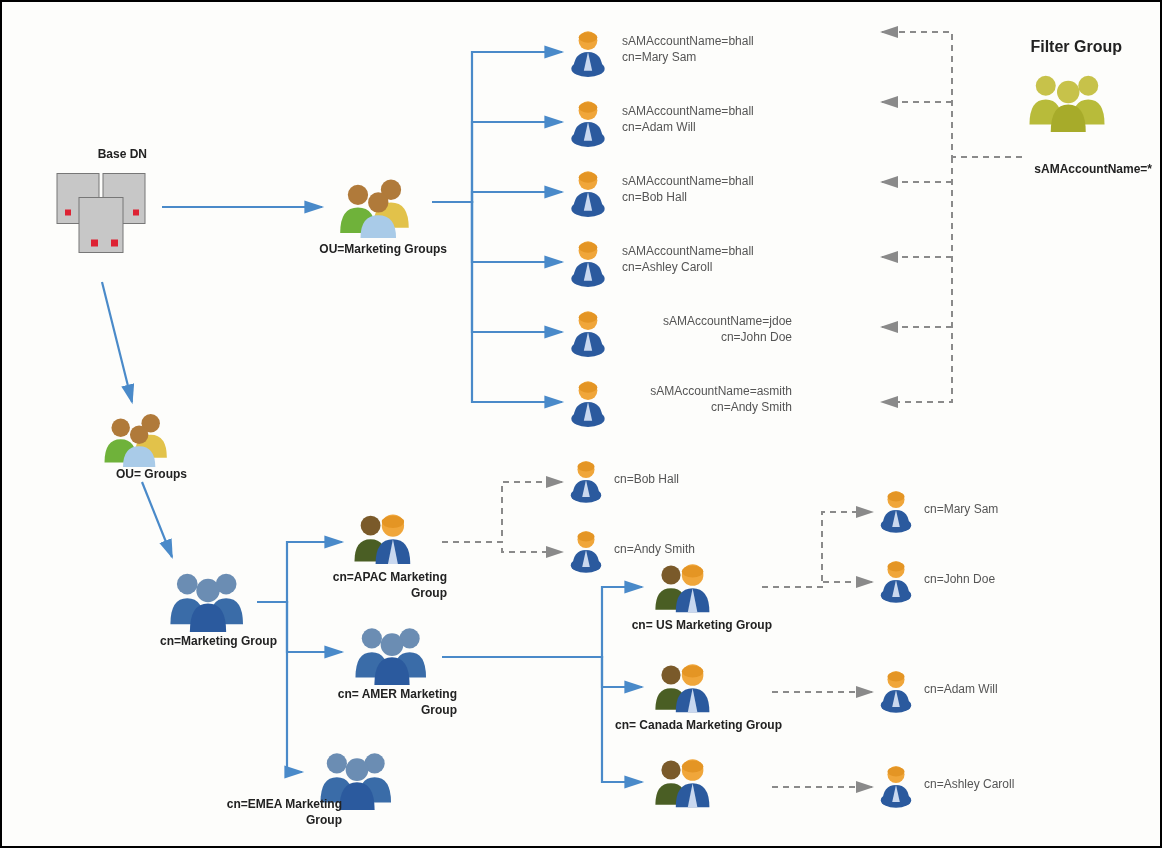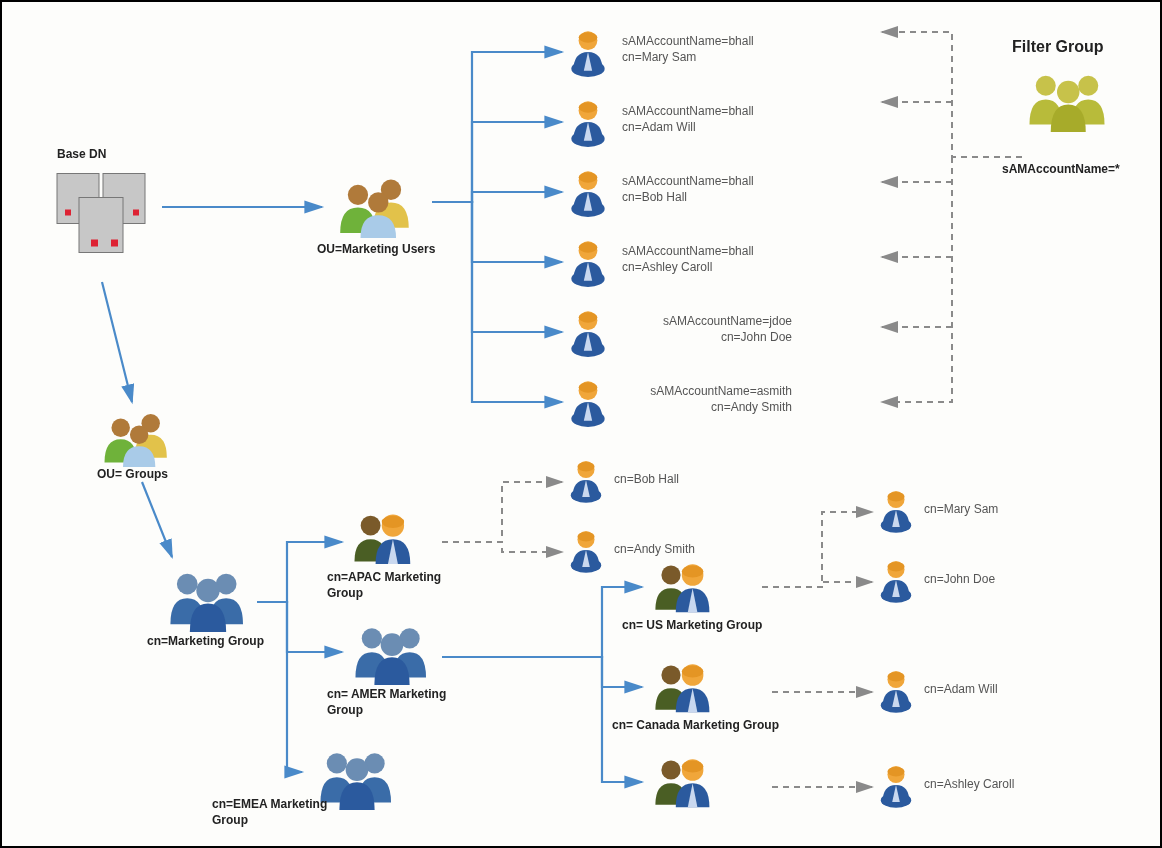--- a/index.html
+++ b/index.html
@@ -1,17 +1,17 @@
 <!DOCTYPE html>
 <html><head>
 <meta charset="utf-8">
 <style>
   html,body{margin:0;padding:0;background:#fff;font-family:Arial,Helvetica,sans-serif}
   .canvas{position:relative;width:1162px;height:848px;border:2px solid #000;box-sizing:border-box;background:#fdfdfb}
-  .label{position:absolute;font-size:12px;color:#555;text-align:left;line-height:1.3}
+  .label{position:absolute;font-size:12px;color:#555;text-align:right;line-height:1.3}
   .label.bold{font-weight:bold;color:#222}
   .icon{position:absolute}
   svg{overflow:visible}
 </style>
 </head>
 <body>
 
 <svg width="0" height="0" style="position:absolute">
   <defs>
 
@@ -154,21 +154,21 @@
         <use href="#sym-servers"></use>
       </svg>
   </div>
   <div class="label bold" style="left:55px;top:145px;width:90px">Base DN</div>
 
   <div class="icon" style="left:330px;top:170px">
     <svg width="90" height="66">
         <use href="#sym-ou-trio"></use>
       </svg>
   </div>
-  <div class="label bold" style="left:315px;top:240px;width:130px">OU=Marketing Users</div>
+  <div class="label bold" style="left:315px;top:240px;width:130px">OU=Marketing Groups</div>
 
   <div class="icon" style="left:95px;top:405px">
     <svg width="82" height="60">
         <use href="#sym-ou-trio"></use>
       </svg>
   </div>
   <div class="label bold" style="left:95px;top:465px;width:90px">OU= Groups</div>
 
   <div class="icon" style="left:565px;top:25px"><svg width="42" height="50">
         <use href="#sym-user-blue"></use>

